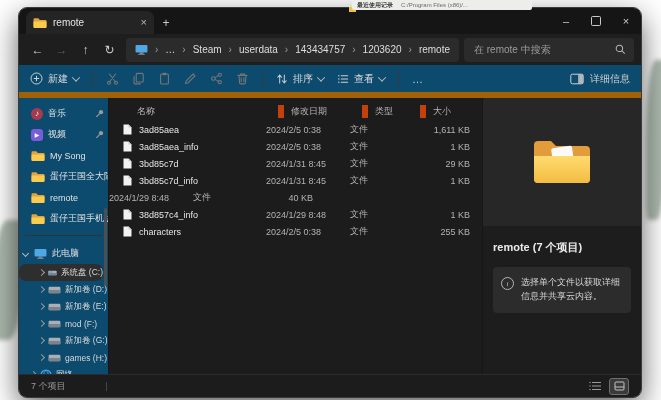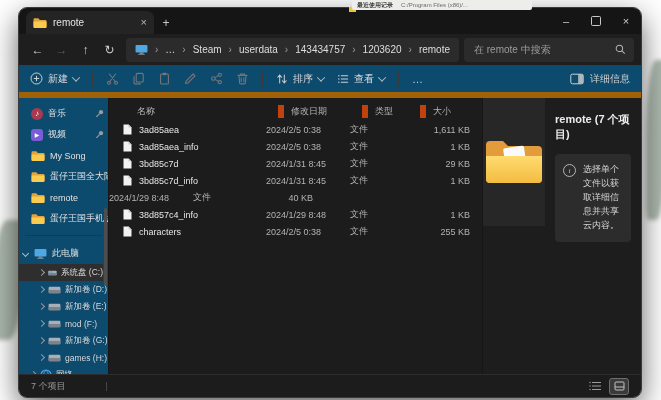--- a/index.html
+++ b/index.html
@@ -54,39 +54,39 @@
   
   .bodyrow{flex:1;display:flex;min-height:0;}
   .sidebar{width:90px;flex:none;border-right:1px solid #171717;padding-top:5px;position:relative;overflow:hidden;box-sizing:border-box;}
   .side-item{height:21px;display:flex;align-items:center;gap:5px;padding:0 4px 0 12px;font-size:9px;color:#e0e0e0;white-space:nowrap;overflow:hidden;}
   .side-item .pin{margin-left:auto;flex:none;}
   .side-div{border-top:1px solid #323232;margin:6px 6px 7px 6px;}
   .side-item .sc{width:6px;flex:none;margin-left:-8px;display:flex;color:#999;}
   .chev-r{width:4px;height:4px;border-right:1px solid #999;border-bottom:1px solid #999;transform:rotate(-45deg);flex:none;}
   .chev-d{width:4px;height:4px;border-right:1px solid #bbb;border-bottom:1px solid #bbb;transform:rotate(45deg);flex:none;}
   .drive-item{height:17px;display:flex;align-items:center;gap:4px;padding-left:20px;font-size:8.5px;color:#d8d8d8;white-space:nowrap;overflow:hidden;}
-  .drive-item.hl{background:#2e2e2e;border-radius:0;margin-right:5px;}
+  .drive-item.hl{background:#2e2e2e;border-radius:7px;margin-right:5px;}
   .musico{width:12px;height:12px;border-radius:50%;background:#a83a50;color:#fff;font-size:8px;display:flex;align-items:center;justify-content:center;flex:none;}
   .vidico{width:12px;height:12px;border-radius:3px;background:#7a5cd6;color:#fff;font-size:6px;display:flex;align-items:center;justify-content:center;flex:none;}
   .side-scroll{position:absolute;right:1px;top:110px;width:3px;height:78px;background:#4e4e4e;border-radius:2px;}
 
   
   .listpane{flex:1;min-width:0;padding-top:3px;background:#1c1c1c;}
   .lrow{display:flex;align-items:center;height:17px;font-size:9px;}
   .lrow.header{height:20px;color:#bdbdbd;}
   .c-name{flex:1;display:flex;align-items:center;gap:7px;padding-left:14px;min-width:0;color:#e6e6e6;}
   .header .c-name{color:#bdbdbd;padding-left:28px;}
   .c-date{width:84px;flex:none;color:#b3b3b3;}
   .c-type{width:58px;flex:none;color:#b3b3b3;}
   .c-size{width:62px;flex:none;text-align:right;padding-right:12px;color:#b3b3b3;}
   .header .c-date,.header .c-type,.header .c-size{border-left:6px solid #c2410c;height:13px;line-height:13px;padding-left:7px;box-sizing:border-box;}
   .header .c-size{text-align:left;}
 
   
-  .detailspane{width:158px;flex:none;border-left:1px solid #161616;display:flex;flex-direction:row;background:#1d1d1d;}
+  .detailspane{width:158px;flex:none;border-left:1px solid #161616;display:flex;flex-direction:column;background:#1d1d1d;}
   .preview{height:128px;background:#272727;display:flex;align-items:center;justify-content:center;flex:none;}
   .dbody{flex:1;padding:14px 10px 0 10px;}
   .dtitle{font-size:11px;font-weight:bold;color:#ececec;margin-bottom:12px;}
   .infocard{background:#2c2c2c;border-radius:4px;padding:9px 8px;display:flex;gap:7px;align-items:flex-start;}
   .icirc{width:11px;height:11px;border:1px solid #b5b5b5;border-radius:50%;color:#c9c9c9;font-size:7px;display:flex;align-items:center;justify-content:center;flex:none;margin-top:1px;font-style:italic;font-family:"Liberation Serif",serif;}
   .itext{font-size:9px;line-height:1.55;color:#d5d5d5;}
 
   
   .statusbar{height:22px;border-top:1px solid #2c2c2c;display:flex;align-items:center;padding:0 12px;font-size:9px;color:#9c9c9c;flex:none;background:#1c1c1c;gap:31px;}
   .st-sep{margin-left:9px;color:#555;}

